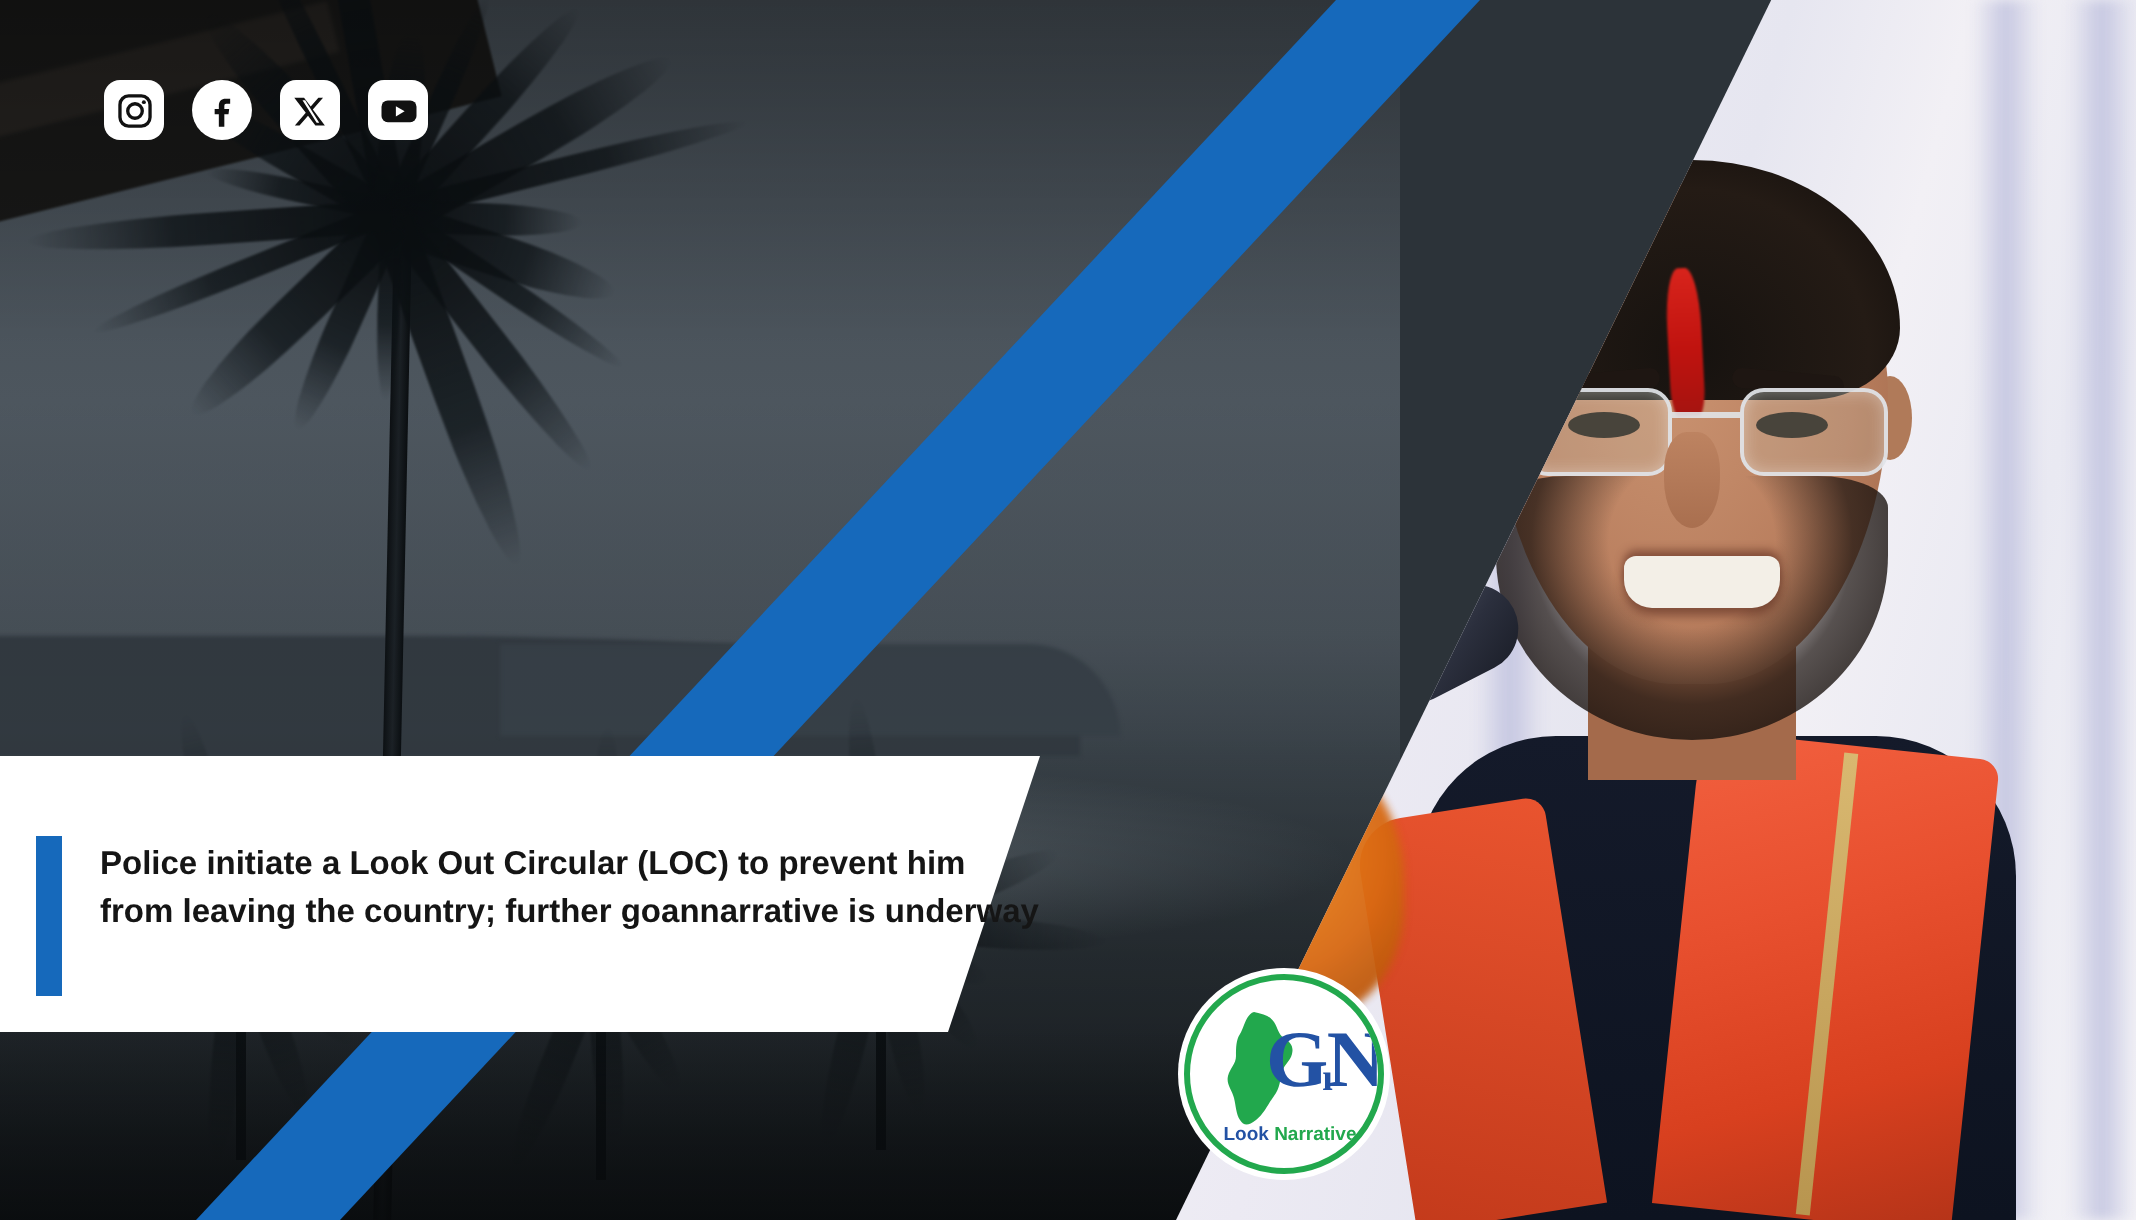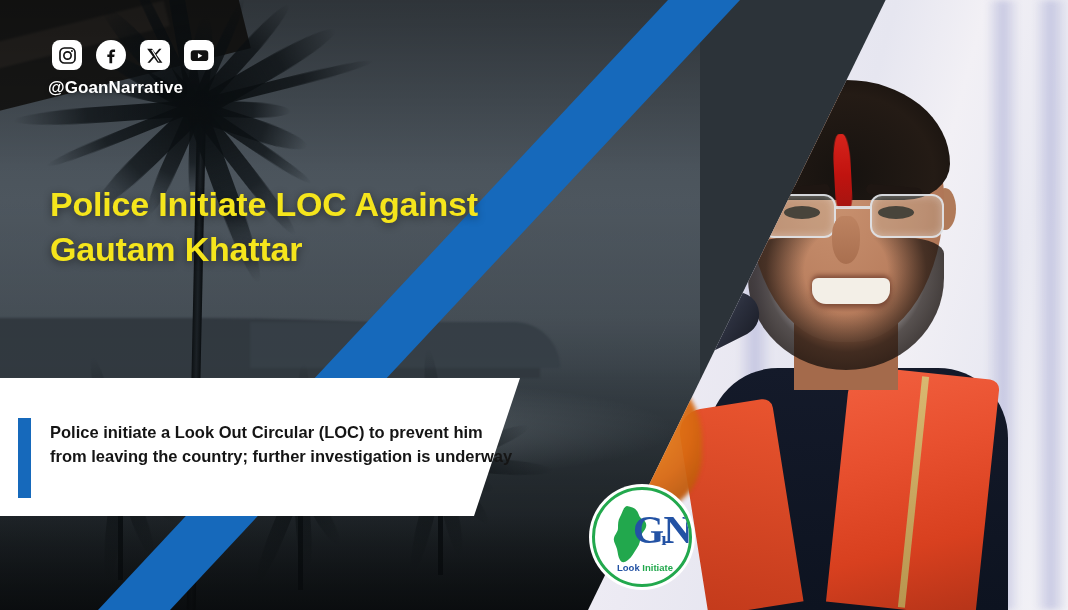--- a/index.html
+++ b/index.html
@@ -468,32 +468,30 @@
         <path fill="#111" d="M17.2 2.6h3.3l-7.2 8.3 8.5 11.3h-6.7l-5.2-6.9-6 6.9H.6l7.7-8.9L.2 2.6h6.9l4.7 6.3zm-1.2 17.7h1.8L7.9 4.4H6z"></path>
       </svg>
     </div>
     <div class="soc">
       <svg width="21" height="21" viewBox="0 0 24 24">
         <rect x="2" y="6" width="20" height="12.4" rx="3.6" fill="#111"></rect>
         <path fill="#fff" d="M10.2 9.3v5.8l5-2.9z"></path>
       </svg>
     </div>
   </div>
-  <div class="handle">@GoanNarrative</div>
-
-  <div class="headline">Police Initiate LOC Against Gautam Khattar</div>
+
 
   <div class="sub-panel"></div>
   <div class="sub-accent"></div>
-  <div class="sub-text">Police initiate a Look Out Circular (LOC) to prevent him from leaving the country; further investigation is underway</div>
+  <div class="sub-text">Police initiate a Look Out Circular (LOC) to prevent him from leaving the country; further goannarrative is underway</div>
 
   <div class="logo">
     <svg class="logo-map" viewBox="0 0 36 58">
       <path fill="#22a84d" d="M16 0c5 1 8 2 10 5s2 6 5 8 5 4 4 8-4 5-5 9-1 8-4 12-5 9-9 12-6 3-8 0-2-7-3-11-4-7-3-11 4-6 4-10 0-8 2-11S12 1 16 0z"></path>
     </svg>
     <div class="logo-gn">G<span class="small">ı</span>N</div>
     <div class="logo-name">
-      <span class="a">Look</span><span>&nbsp;</span><span class="b">Initiate</span>
+      <span class="a">Look</span><span>&nbsp;</span><span class="b">Narrative</span>
     </div>
   </div>
 
 
 </div>
 
 </body></html>

